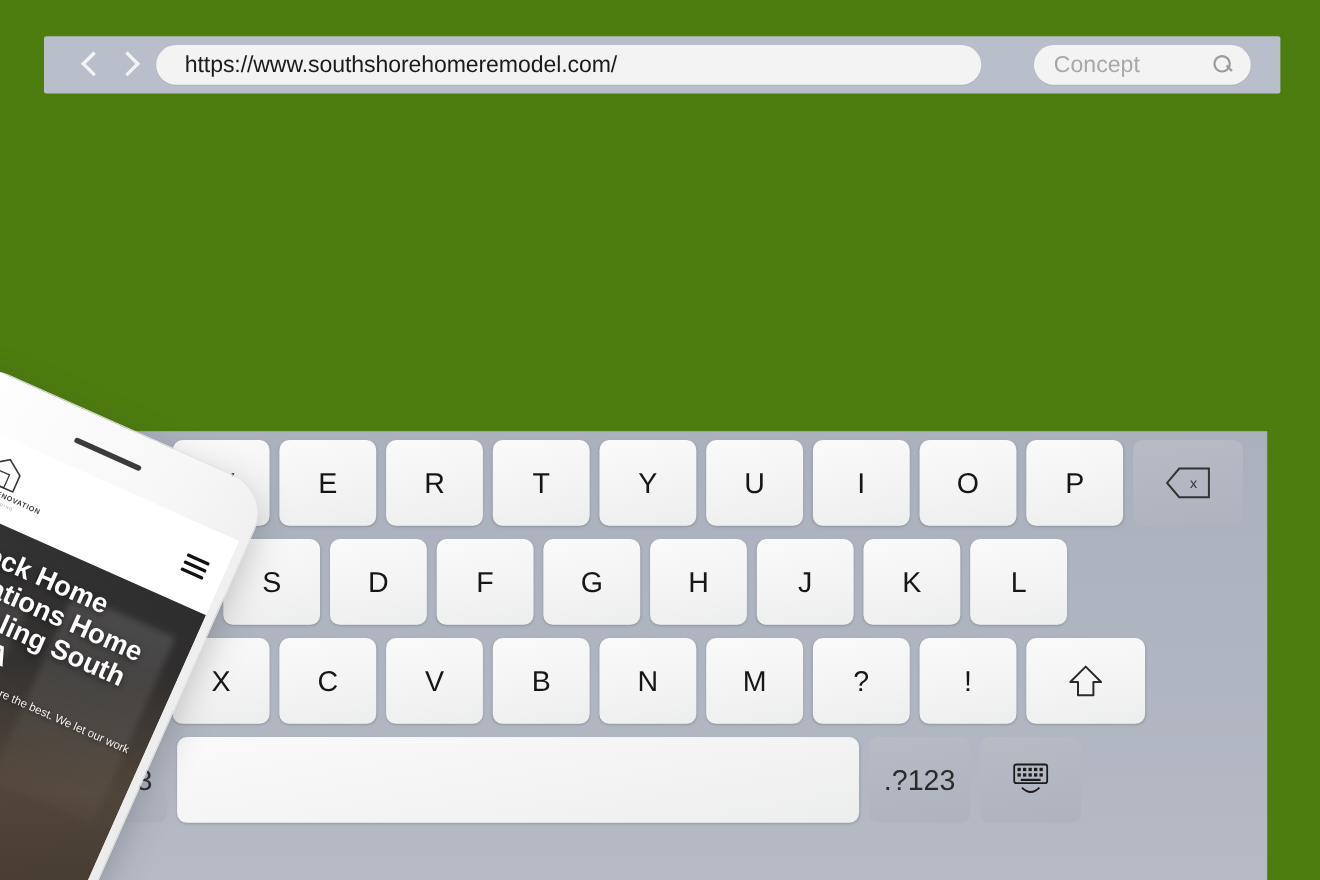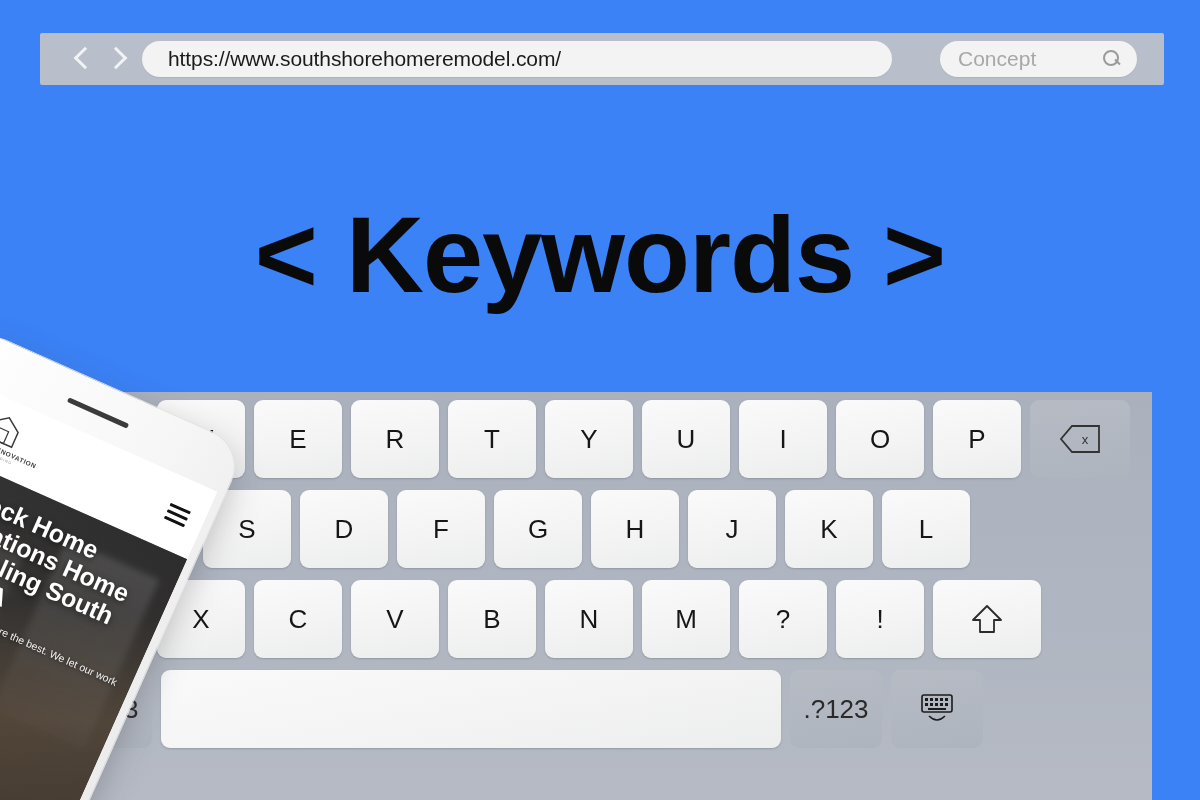--- a/index.html
+++ b/index.html
@@ -9,21 +9,21 @@
     height: 800px;
     overflow: hidden;
     background: #f5f5f5;
     font-family: "Liberation Sans", sans-serif;
   }
 
   #stage {
     position: relative;
     width: 1200px;
     height: 800px;
-    background: #3b82f6;
+    background: #4d7c0f;
     overflow: hidden;
   }
 
   
   .browser-bar {
     position: absolute;
     left: 40px;
     top: 33px;
     width: 1124px;
     height: 52px;
@@ -312,21 +312,20 @@
     </div>
     <div class="url-field">
       <span class="url-text">https://www.southshorehomeremodel.com/</span>
     </div>
     <div class="search-field">
       <span class="search-ph">Concept</span>
       <span class="search-icon"></span>
     </div>
   </div>
 
-  <div class="headline">&lt; Keywords &gt;</div>
 
   <div class="keyboard">
 
     <div class="kb-row r1">
       <span class="spacer" style="width:12px"></span>
       <div class="key" style="width:88px">Q</div>
       <span class="spacer" style="width:9px"></span>
       <div class="key" style="width:88px">W</div>
       <span class="spacer" style="width:9px"></span>
       <div class="key" style="width:88px">E</div>

